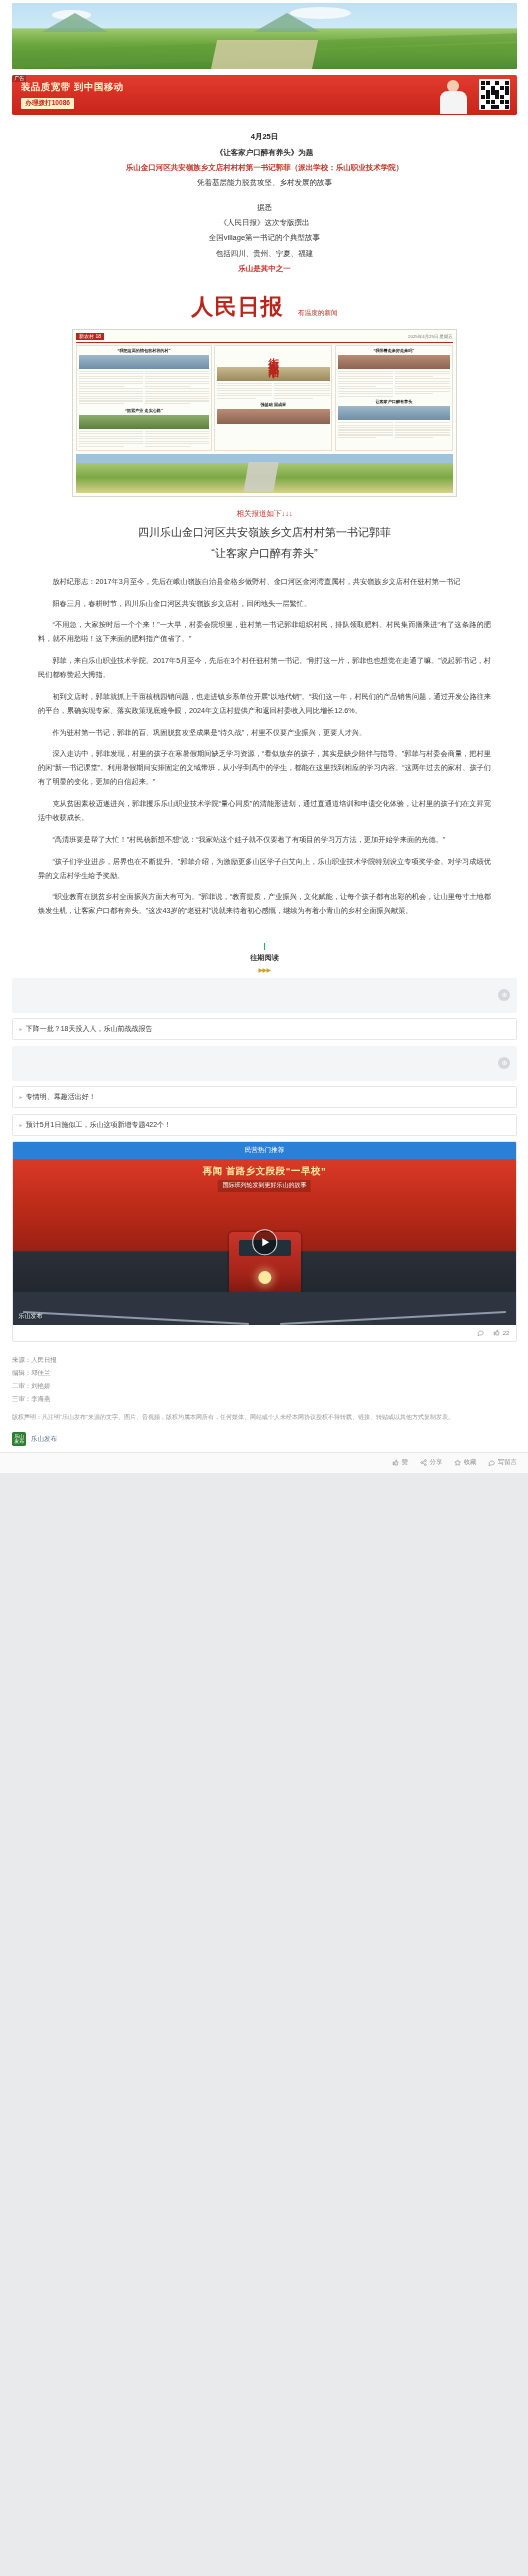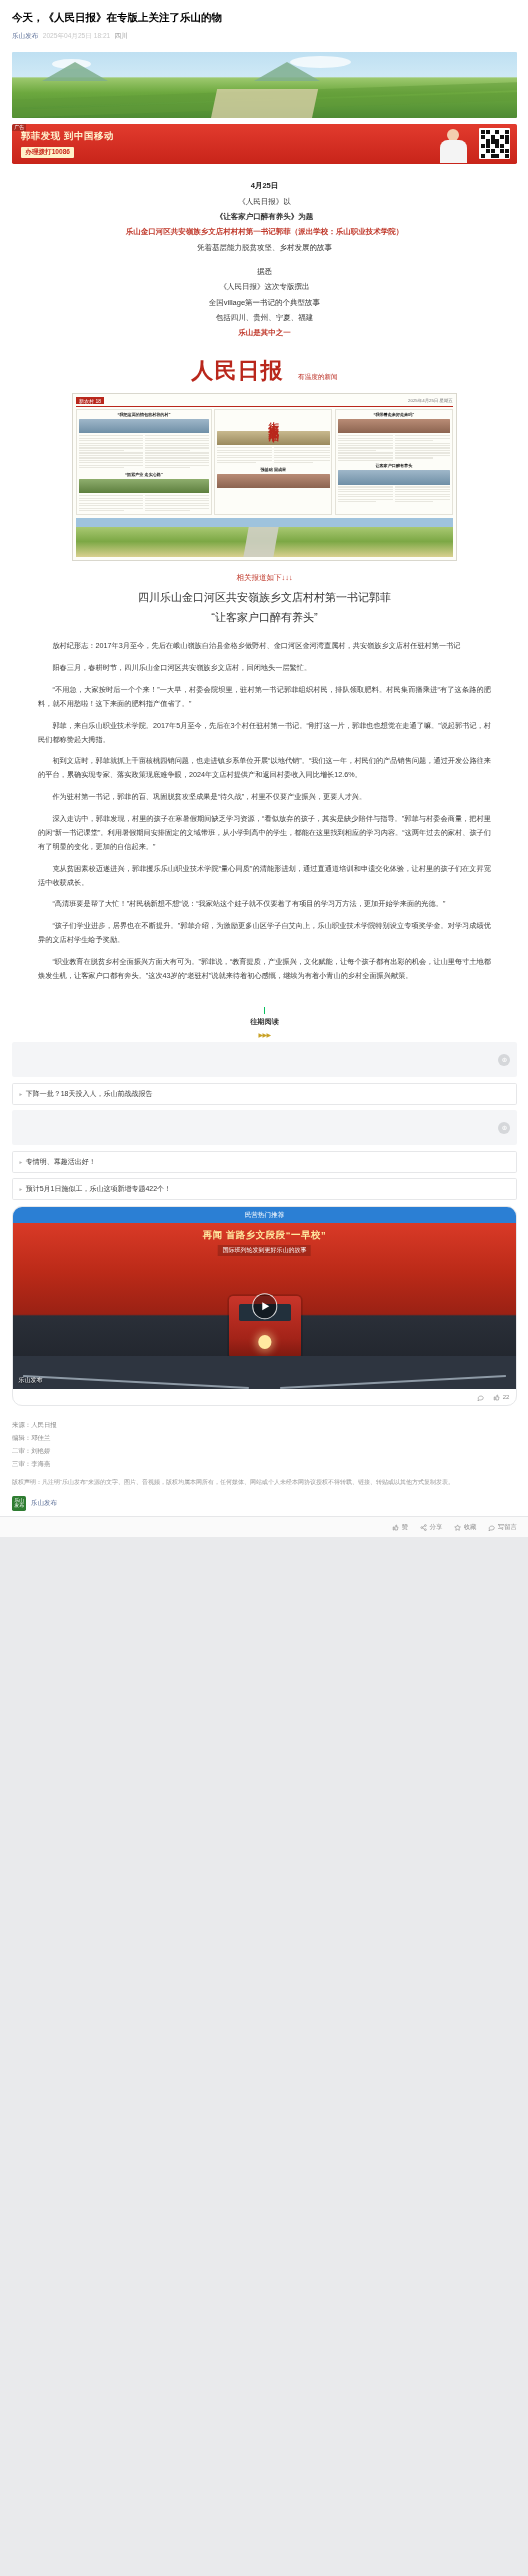--- a/index.html
+++ b/index.html
@@ -328,21 +328,21 @@
     display: flex;
     align-items: center;
     gap: 3.3px;
   }
   .rel-item .caret { color: #b3b3b3; font-size: 5.5px; }
 
   
   .video-card {
     margin: 4.4px 12px 8.9px 12px;
     border: 0.6px solid #e6e7e9;
-    border-radius: 10px;
+    border-radius: 2px;
     overflow: hidden;
     background: #fff;
   }
   .video-top {
     background: #2b7fd4;
     color: #fff;
     font-size: 6.6px;
     text-align: center;
     padding: 3.9px 0;
   }
@@ -477,46 +477,38 @@
     background: #fafafa;
   }
   .toolbar .tb { display: flex; align-items: center; gap: 2.2px; }
   .toolbar svg { display: block; }
 </style>
 </head>
 <body>
 
 <div class="page">
 
-  <div class="wx-header">
-    <div class="article-title">今天，《人民日报》在专版上关注了乐山的物</div>
-    <div class="meta-row">
-      <span class="meta-account">乐山发布</span>
-      <span class="meta-sep">2025年04月25日 18:21</span>
-      <span class="meta-more">四川</span>
-    </div>
-  </div>
 
   <div class="hero-wrap">
     <div class="hero">
       <div class="cloud" style="left:8%;top:10%;width:39px;height:10px;"></div>
       <div class="cloud" style="left:55%;top:6%;width:61px;height:12px;"></div>
       <div class="mtn" style="left:6%;"></div>
       <div class="mtn" style="left:48%;"></div>
       <div class="field" style="bottom:30%;"></div>
       <div class="field" style="bottom:14%;"></div>
       <div class="path"></div>
     </div>
   </div>
 
   <div class="ad-wrap">
     <div class="ad">
       <span class="ad-badge">广告</span>
       <div class="ad-left">
-        <div class="ad-title">郭菲发现 到中国移动</div>
+        <div class="ad-title">装品质宽带 到中国移动</div>
         <div class="ad-sub">办理拨打10086</div>
       </div>
       <div class="ad-person">
         <div class="head"></div>
           <div class="body"></div>
       </div>
       <div class="ad-qr">
         <i></i>
           <i></i>
           <i class="off"></i>
@@ -552,21 +544,20 @@
           <i></i>
           <i></i>
           <i class="off"></i>
           <i></i>
       </div>
     </div>
   </div>
 
   <div class="center-block">
     <div class="date">4月25日</div>
-    <div>《人民日报》以</div>
     <div class="strong">《让客家户口醉有养头》为题</div>
     <div class="red strong">乐山金口河区共安嶺族乡文店村村村第一书记郭菲（派出学校：乐山职业技术学院）</div>
     <div>凭着基层能力脱贫攻坚、乡村发展的故事</div>
     <div class="gap"></div>
     <div>据悉</div>
     <div>《人民日报》这次专版撰出</div>
     <div>全国village第一书记的个典型故事</div>
     <div>包括四川、贵州、宁夏、福建</div>
     <div class="red strong">乐山是其中之一</div>
   </div>

